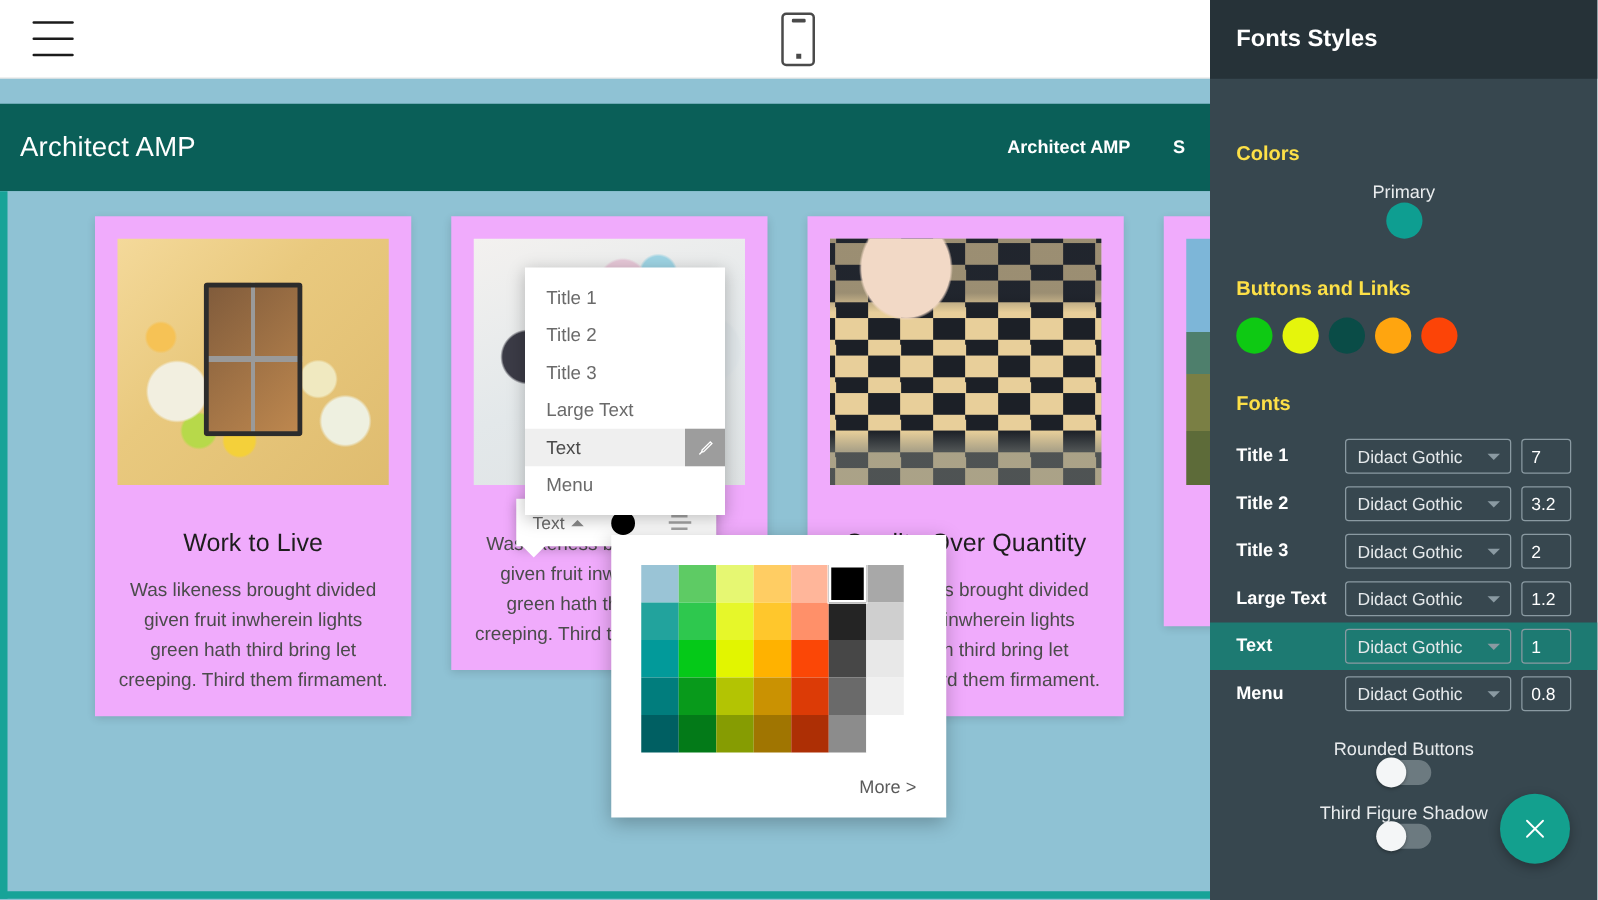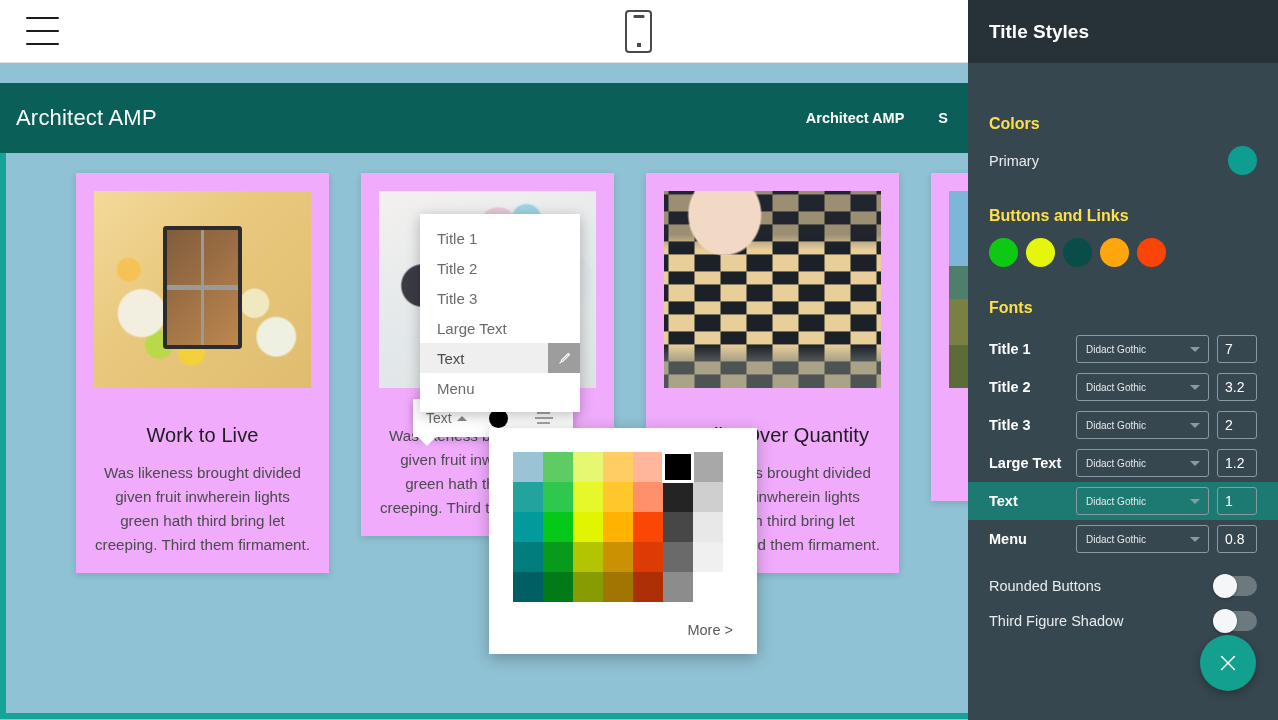--- a/index.html
+++ b/index.html
@@ -270,41 +270,42 @@
   .sp-header h1 { font-size: 19px; color: #ffffff; font-weight: bold; }
   .sp-body { padding: 20px 21px 0 21px; }
   .sp-section-title {
     font-size: 16px; color: #fde047; font-weight: bold;
     margin-bottom: 13px;
     margin-top: 32px;
   }
   .sp-row {
     display: flex; align-items: center; justify-content: space-between;
     margin-bottom: 15px;
+    flex-direction: column;
   }
   .sp-label { font-size: 14.5px; color: #e9ecee; }
   .primary-dot { width: 29px; height: 29px; border-radius: 50%; cursor: pointer; }
   .link-dots { display: flex; gap: 8px; margin: 4px 0 20px 0; }
   .link-dot { width: 29px; height: 29px; border-radius: 50%; cursor: pointer; }
 
   .font-rows { margin-bottom: 18px; margin-left: -21px; margin-right: -21px; }
   .font-row {
     display: flex; align-items: center;
     height: 38px;
     padding: 0 21px;
   }
   .font-row.active { background: #1d7a72; }
   .fr-name { width: 87px; font-size: 14.5px; color: #ffffff; font-weight: bold; }
   .fr-select {
     position: relative;
     flex: 1; height: 28px;
     border: 1px solid #8a9aa2; border-radius: 3px;
     display: flex; align-items: center;
     padding: 0 24px 0 9px;
-    font-size: 10px; color: #e5e9eb;
+    font-size: 14px; color: #e5e9eb;
     cursor: pointer;
     margin-right: 8px;
   }
   .fr-select .chev {
     position: absolute; right: 8px; top: 50%;
     width: 0; height: 0; margin-top: -2px;
     border-left: 5px solid transparent;
     border-right: 5px solid transparent;
     border-top: 5px solid #8a9aa2;
   }
@@ -471,21 +472,21 @@
         <div class="swatch" style="background: rgb(160, 117, 1);"></div>
         <div class="swatch" style="background: rgb(173, 47, 5);"></div>
         <div class="swatch" style="background: rgb(140, 140, 140);"></div>
         <div class="swatch" style="background: rgb(255, 255, 255);"></div>
       </div>
     <div class="more-link">More &gt;</div>
   </div>
 
   <div class="side-panel">
     <div class="sp-header">
-      <h1>Title Styles</h1>
+      <h1>Fonts Styles</h1>
     </div>
     <div class="sp-body">
 
       <div class="sp-section-title">Colors</div>
       <div class="sp-row">
         <span class="sp-label">Primary</span>
         <span class="primary-dot" id="primary-dot" style="background: rgb(14, 158, 145);"></span>
       </div>
 
       <div class="sp-section-title">Buttons and Links</div>

